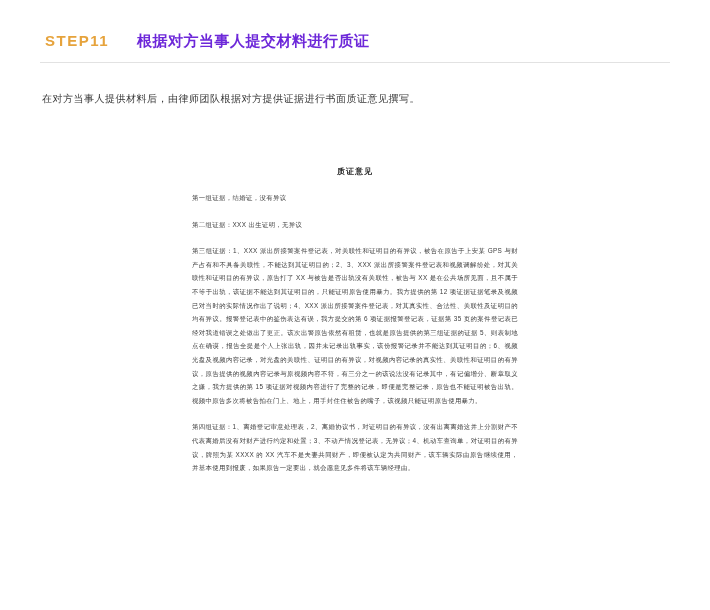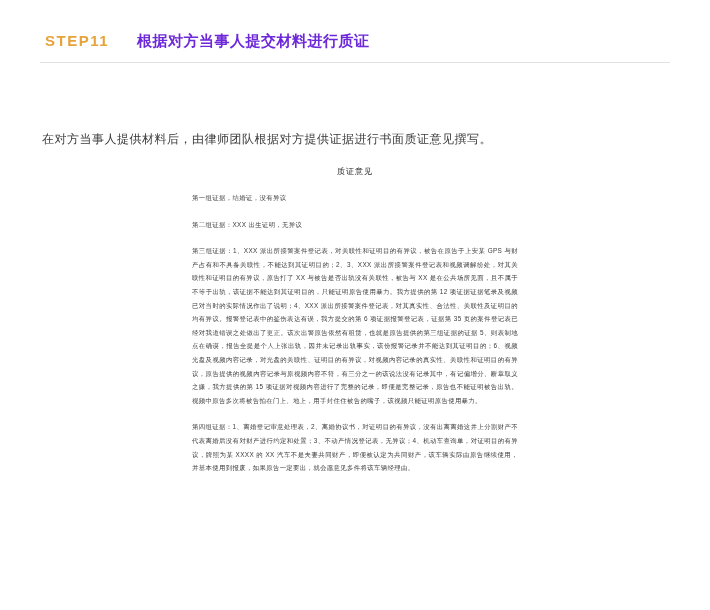--- a/index.html
+++ b/index.html
@@ -53,43 +53,42 @@
     height: 1px;
     background: #e2e2e2;
   }
 
   
   .intro {
     position: absolute;
     left: 42px;
     top: 88px;
     width: 630px;
-    font-size: 12px;
+    font-size: 10px;
     line-height: 22px;
     color: #3a3a3a;
     letter-spacing: 0.5px;
-    margin-top: 40px;
   }
 
   
   .doc-card {
     position: absolute;
     left: 176px;
     top: 148px;
     width: 358px;
     height: 432px;
     background: #ffffff;
     box-sizing: border-box;
     padding: 14px 16px 10px 16px;
     overflow: hidden;
   }
   .doc-title {
     text-align: center;
     font-size: 8px;
-    font-weight: normal;
+    font-weight: bold;
     color: #2b2b2b;
     letter-spacing: 1px;
     margin: 4px 0 14px 0;
   }
   .doc-para {
     font-size: 6.4px;
     line-height: 13.6px;
     color: #3b3b3b;
     text-align: justify;
     margin: 0 0 13px 0;

